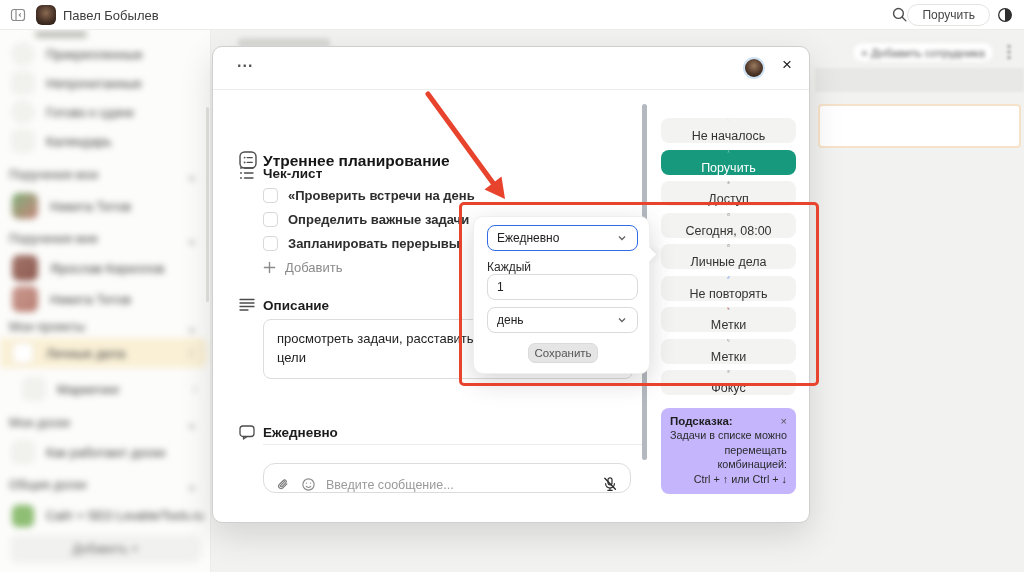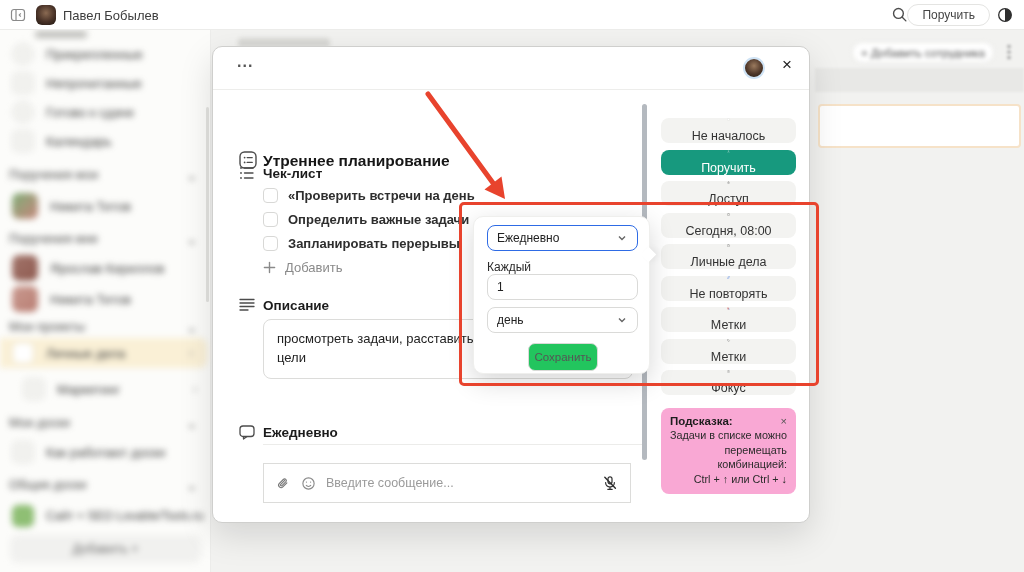--- a/index.html
+++ b/index.html
@@ -49,44 +49,44 @@
   .m-title { position:absolute; left:50px; top:105px; font-size:15.5px; font-weight:bold; color:#161616; }
   .m-h { font-size:13.5px; font-weight:bold; color:#1c1c1c; }
   .sec-ic { position:absolute; left:25px; width:20px; height:20px; }
   .chk-row { position:absolute; left:50px; display:flex; align-items:center; }
   .chk-box { width:15px; height:15px; border:1px solid #d8d8d6; border-radius:4px; background:#fff; cursor:pointer; flex:0 0 auto; }
   .chk-label { margin-left:10px; font-size:13px; color:#2e2e2e;font-weight:bold; }
   .add-row { position:absolute; left:50px; display:flex; align-items:center; color:#8a8a8a; cursor:pointer; }
   .add-row span { margin-left:9px; font-size:13px; }
   .desc-box { position:absolute; left:50px; top:272px; width:370px; height:60px; border:1px solid #dcdcda; border-radius:8px; padding:9px 13px; font-size:13px; line-height:19px; color:#222; }
   .msg-divider { position:absolute; left:50px; top:397px; width:382px; border-top:1px solid #ececea; }
-  .msg-input { position:absolute; left:50px; top:416px; width:368px; height:40px; border:1px solid #dcdcda; border-radius:0; display:flex; align-items:center; padding:0 12px; }
+  .msg-input { position:absolute; left:50px; top:416px; width:368px; height:30px; border:1px solid #dcdcda; border-radius:12px; display:flex; align-items:flex-end; padding:0 12px; }
   .msg-input input { border:none; outline:none; flex:1; font-size:12.5px; color:#333; font-family:"Liberation Sans",sans-serif; background:transparent; margin-left:10px; }
   .msg-input input::placeholder { color:#9a9a9a; }
   .m-scroll { position:absolute; left:429px; top:57px; width:5px; height:356px; background:#b4b9bf; border-radius:3px; }
 
   
   .acts { position:absolute; left:448px; top:71px; width:135px; display:flex; flex-direction:column; gap:6.5px; }
   .act { height:25px; border-radius:8px; background:#f3f3f1; display:flex; align-items:center; gap:8px; padding:0 9px; font-size:12.5px; color:#333; cursor:pointer;flex-direction:column; }
   .act.primary { background:#17997e; color:#fff; }
-  .hint { position:absolute; left:448px; top:361px; width:135px; background:#f9a8d4; border-radius:8px; padding:7px 9px 8px; }
+  .hint { position:absolute; left:448px; top:361px; width:135px; background:#c4b5fd; border-radius:8px; padding:7px 9px 8px; }
   .hint-title-row { display:flex; justify-content:space-between; align-items:center; }
   .hint-title { font-size:11.5px; font-weight:bold; color:#1d1d1d; }
   .hint-close { font-size:11px; color:#555; cursor:pointer; }
   .hint-line { font-size:10.8px; line-height:14px; color:#2b2b2b; margin-top:1px;text-align:right; }
 
   
   .popup { position:absolute; left:473px; top:216px; width:177px; height:158px; background:#fff; border:1px solid #efefed; border-radius:10px; box-shadow:0 8px 26px rgba(0,0,0,.16); z-index:40; }
   .popup-caret { position:absolute; right:-5px; top:32px; width:11px; height:11px; background:#fff; transform:rotate(45deg); box-shadow:3px -3px 6px rgba(0,0,0,.05); }
   .pp-select { position:absolute; left:13px; width:151px; height:26px; border-radius:8px; display:flex; align-items:center; justify-content:space-between; padding:0 9px; font-size:12px; color:#222; cursor:pointer; background:#fff; }
   .pp-select.focus { border:1.5px solid #2e6be5;gap:21px; }
   .pp-select.plain { border:1px solid #dadad8; }
   .pp-label { position:absolute; left:13px; top:43px; font-size:12px; color:#2b2b2b; }
   .pp-input { position:absolute; left:13px; top:57px; width:151px; height:26px; border:1px solid #dadad8; border-radius:8px; padding:0 9px; font-size:12px; color:#222; font-family:"Liberation Sans",sans-serif; outline:none; }
-  .pp-save { position:absolute; left:54px; top:126px; width:70px; height:28px; border:1px solid #dadad8; border-radius:7px; background:#22c55e; font-size:11.5px; color:#555; display:flex; align-items:center; justify-content:center; cursor:pointer; }
+  .pp-save { position:absolute; left:54px; top:126px; width:70px; height:20px; border:1px solid #dadad8; border-radius:7px; background:#e5e5e5; font-size:11.5px; color:#555; display:flex; align-items:center; justify-content:center; cursor:pointer; }
 
   
   .red-rect { position:absolute; left:459px; top:202px; width:360px; height:184px; border:3px solid #e8432d; border-radius:5px; z-index:50; pointer-events:none; }
   .arrow-svg { position:absolute; left:0; top:0; width:1024px; height:572px; z-index:50; pointer-events:none; }
 </style>
 </head>
 <body>
 
 <header class="topbar">
   <span class="collapse-btn">

